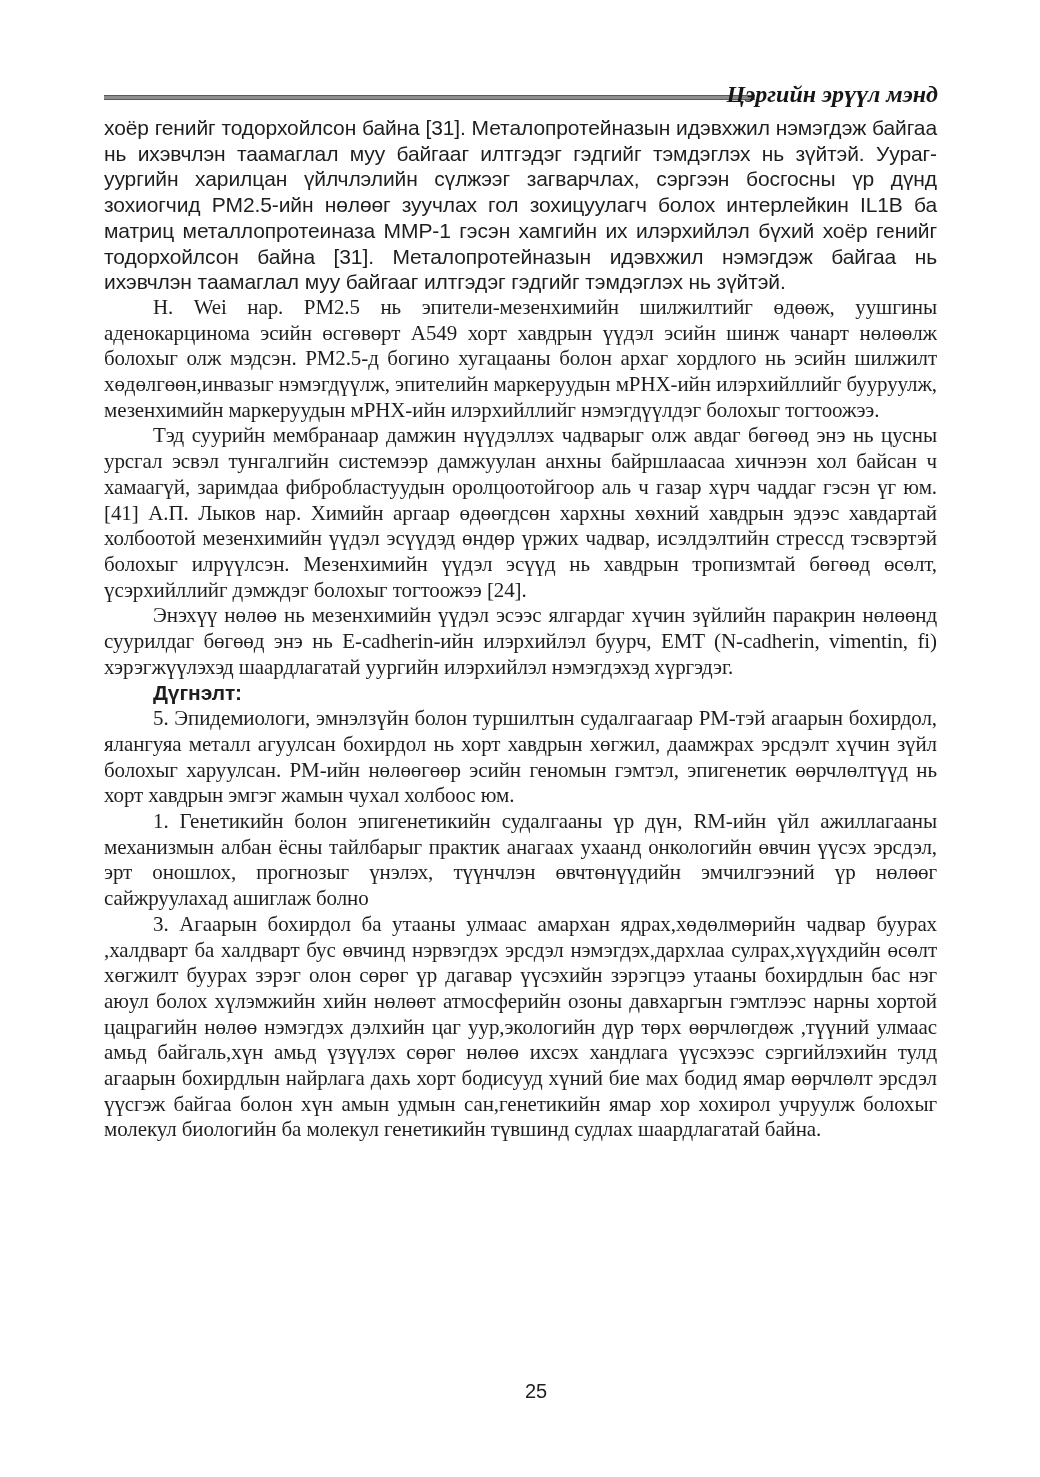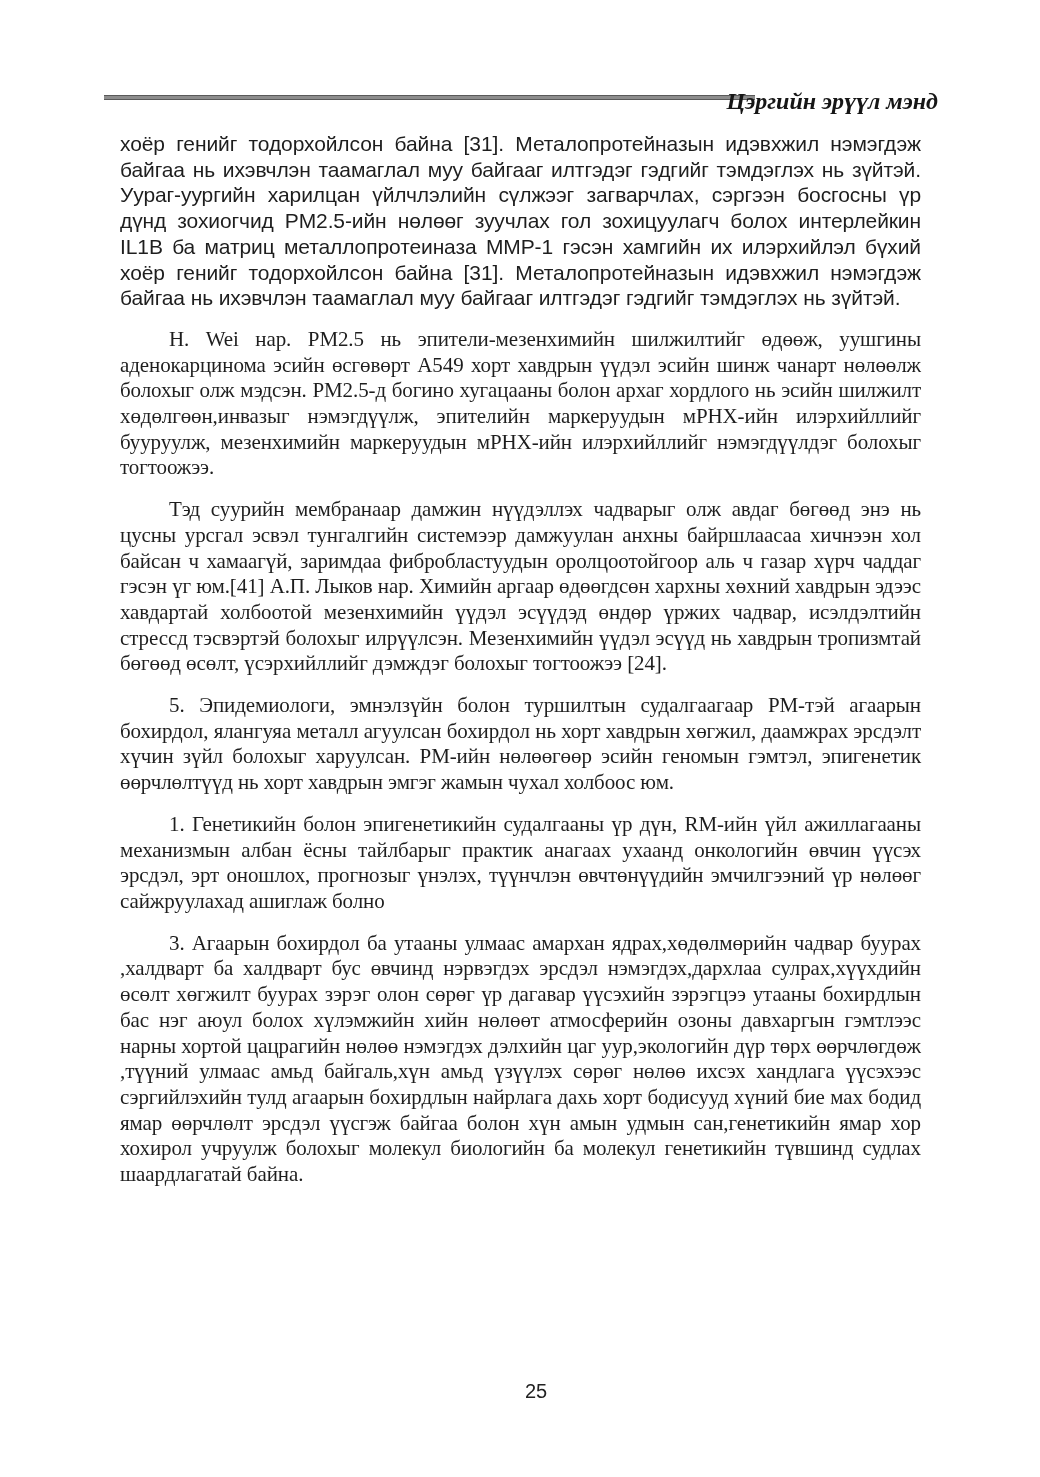--- a/index.html
+++ b/index.html
@@ -34,36 +34,35 @@
     position: absolute;
     right: 102px;
     top: 81px;
     font-family: "Liberation Serif", serif;
     font-style: italic;
     font-weight: bold;
     font-size: 24px;
     line-height: 26px;
     color: #161616;
     white-space: nowrap;
-    margin-top: 7px;
   }
 
   
   .content {
     position: absolute;
     left: 104px;
     top: 115px;
     width: 833px;
     font-size: 21px;
     line-height: 25.7px;
     letter-spacing: -0.1px;
     text-align: justify;
     color: #1e1e1e;
   }
-  .content p { margin: 16px; }
+  .content p { margin: 0; }
   .content p.indent { text-indent: 49px; font-family: Liberation Serif, serif; }
   .content p.heading {
     font-weight: bold;
     text-indent: 49px;
     text-align: left;
   }
 
   
   .page-number {
     position: absolute;
@@ -80,20 +79,22 @@
 
 <div class="page">
 
   <div class="header-rule"></div>
   <div class="header-title">Цэргийн эрүүл мэнд</div>
 
   <div class="content">
     <p>хоёр генийг тодорхойлсон байна [31]. Металопротейназын идэвхжил нэмэгдэж байгаа нь ихэвчлэн таамаглал муу байгааг илтгэдэг гэдгийг тэмдэглэх нь зүйтэй. Уураг-уургийн харилцан үйлчлэлийн сүлжээг загварчлах, сэргээн босгосны үр дүнд зохиогчид PM2.5-ийн нөлөөг зуучлах гол зохицуулагч болох интерлейкин IL1B ба матриц металлопротеиназа MMP-1 гэсэн хамгийн их илэрхийлэл бүхий хоёр генийг тодорхойлсон байна [31]. Металопротейназын идэвхжил нэмэгдэж байгаа нь ихэвчлэн таамаглал муу байгааг илтгэдэг гэдгийг тэмдэглэх нь зүйтэй.</p>
     <p class="indent">Н. Wei нар. PM2.5 нь эпители-мезенхимийн шилжилтийг өдөөж, уушгины аденокарцинома эсийн өсгөвөрт А549 хорт хавдрын үүдэл эсийн шинж чанарт нөлөөлж болохыг олж мэдсэн. PM2.5-д богино хугацааны болон архаг хордлого нь эсийн шилжилт хөдөлгөөн,инвазыг нэмэгдүүлж, эпителийн маркеруудын мРНХ-ийн илэрхийллийг бууруулж, мезенхимийн маркеруудын мРНХ-ийн илэрхийллийг нэмэгдүүлдэг болохыг тогтоожээ.</p>
     <p class="indent">Тэд суурийн мембранаар дамжин нүүдэллэх чадварыг олж авдаг бөгөөд энэ нь цусны урсгал эсвэл тунгалгийн системээр дамжуулан анхны байршлаасаа хичнээн хол байсан ч хамаагүй, заримдаа фибробластуудын оролцоотойгоор аль ч газар хүрч чаддаг гэсэн үг юм.[41] А.П. Лыков нар. Химийн аргаар өдөөгдсөн хархны хөхний хавдрын эдээс хавдартай холбоотой мезенхимийн үүдэл эсүүдэд өндөр үржих чадвар, исэлдэлтийн стрессд тэсвэртэй болохыг илрүүлсэн. Мезенхимийн үүдэл эсүүд нь хавдрын тропизмтай бөгөөд өсөлт, үсэрхийллийг дэмждэг болохыг тогтоожээ [24].</p>
+    <p class="indent">Энэхүү нөлөө нь мезенхимийн үүдэл эсээс ялгардаг хүчин зүйлийн паракрин нөлөөнд суурилдаг бөгөөд энэ нь E-cadherin-ийн илэрхийлэл буурч, EMT (N-cadherin, vimentin, fi) хэрэгжүүлэхэд шаардлагатай уургийн илэрхийлэл нэмэгдэхэд хүргэдэг.</p>
+    <p class="heading">Дүгнэлт:</p>
     <p class="indent">5. Эпидемиологи, эмнэлзүйн болон туршилтын судалгаагаар PM-тэй агаарын бохирдол, ялангуяа металл агуулсан бохирдол нь хорт хавдрын хөгжил, даамжрах эрсдэлт хүчин зүйл болохыг харуулсан. PM-ийн нөлөөгөөр эсийн геномын гэмтэл, эпигенетик өөрчлөлтүүд нь хорт хавдрын эмгэг жамын чухал холбоос юм.</p>
     <p class="indent">1. Генетикийн болон эпигенетикийн судалгааны үр дүн, RM-ийн үйл ажиллагааны механизмын албан ёсны тайлбарыг практик анагаах ухаанд онкологийн өвчин үүсэх эрсдэл, эрт оношлох, прогнозыг үнэлэх, түүнчлэн өвчтөнүүдийн эмчилгээний үр нөлөөг сайжруулахад ашиглаж болно</p>
     <p class="indent">3. Агаарын бохирдол ба утааны улмаас амархан ядрах,хөдөлмөрийн чадвар буурах ,халдварт ба халдварт бус өвчинд нэрвэгдэх эрсдэл нэмэгдэх,дархлаа сулрах,хүүхдийн өсөлт хөгжилт буурах зэрэг олон сөрөг үр дагавар үүсэхийн зэрэгцээ утааны бохирдлын бас нэг аюул болох хүлэмжийн хийн нөлөөт атмосферийн озоны давхаргын гэмтлээс нарны хортой цацрагийн нөлөө нэмэгдэх дэлхийн цаг уур,экологийн дүр төрх өөрчлөгдөж ,түүний улмаас амьд байгаль,хүн амьд үзүүлэх сөрөг нөлөө ихсэх хандлага  үүсэхээс сэргийлэхийн тулд агаарын бохирдлын найрлага дахь хорт бодисууд хүний бие мах бодид ямар өөрчлөлт эрсдэл үүсгэж байгаа болон хүн амын удмын сан,генетикийн ямар хор хохирол учруулж болохыг молекул биологийн ба молекул генетикийн түвшинд судлах шаардлагатай байна.</p>
   </div>
 
   <div class="page-number">25</div>
 
 </div>
 
 </body></html>

